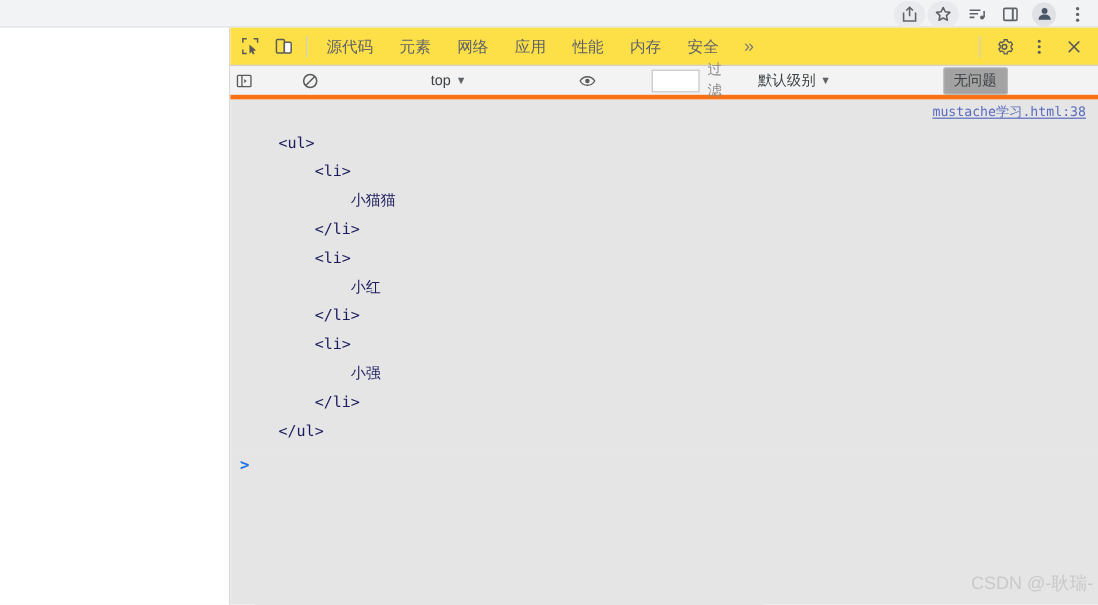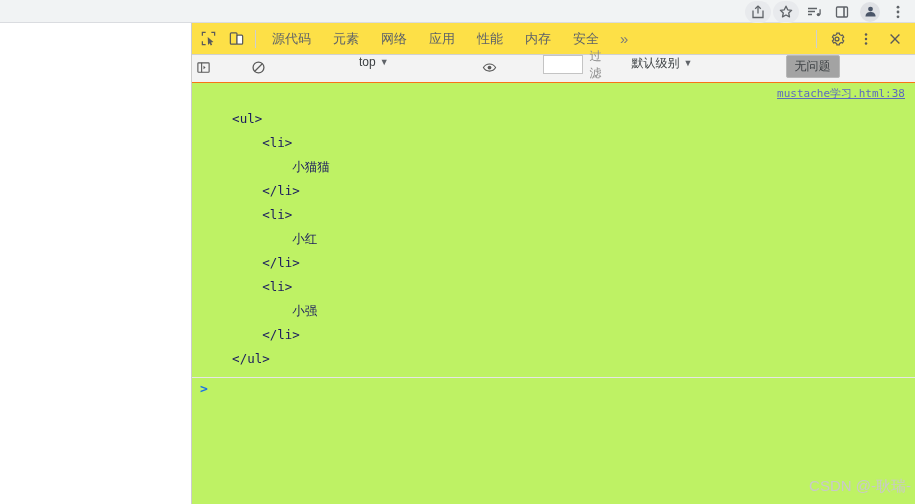--- a/index.html
+++ b/index.html
@@ -146,23 +146,23 @@
     align-items: center;
     gap: 1px;
     padding-right: 4px;
   }
 
   
   .dt-console-toolbar {
     height: 28px;
     min-height: 28px;
     background: #f3f3f3;
-    border-bottom: 1px solid #f97316;
-    display: flex;
-    align-items: flex-start;
+    border-bottom: 4px solid #f97316;
+    display: flex;
+    align-items: center;
     box-sizing: border-box;
     padding: 0 4px;
     gap: 40px;
   }
   .ct-btn {
     width: 24px;
     height: 24px;
     display: flex;
     align-items: center;
     justify-content: center;
@@ -211,21 +211,21 @@
     border-radius: 2px;
     font-size: 12px;
     color: #3c4043;
     padding: 2px 8px;
     white-space: nowrap;
   }
 
   
   .dt-console {
     flex: 1 1 auto;
-    background: #bef264;
+    background: #e5e5e5;
     position: relative;
     overflow: hidden;
   }
   .log-entry {
     position: relative;
     border-bottom: 1px solid #e6e6e6;
     padding: 4px 0 6px 0;
     min-height: 190px;
     box-sizing: border-box;
   }

